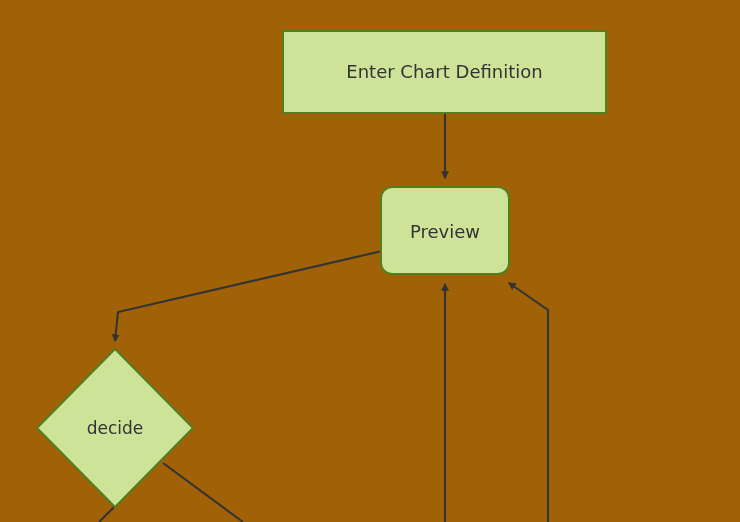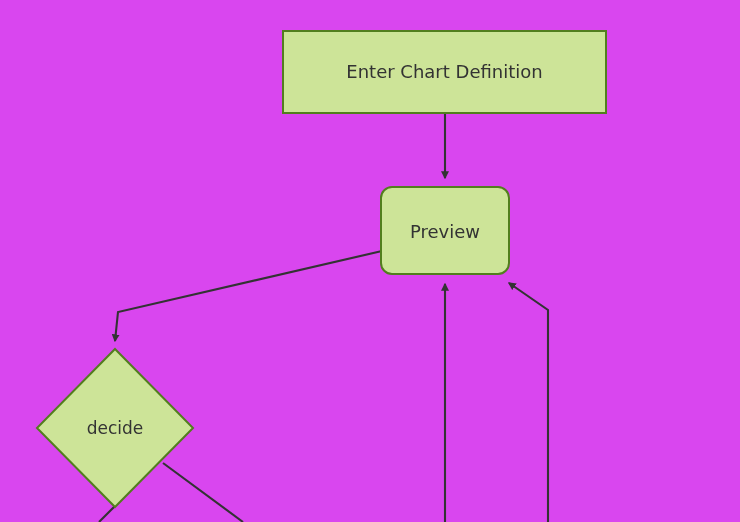--- a/index.html
+++ b/index.html
@@ -8,21 +8,21 @@
     padding: 0;
     background: #ffffff;
   }
   body {
     font-family: "DejaVu Sans", "Liberation Sans", sans-serif;
   }
   #canvas {
     position: relative;
     width: 740px;
     height: 522px;
-    background: #d946ef;
+    background: #a16207;
     overflow: hidden;
   }
   #diagram-svg {
     position: absolute;
     top: 0;
     left: 0;
     width: 740px;
     height: 522px;
     display: block;
   }

